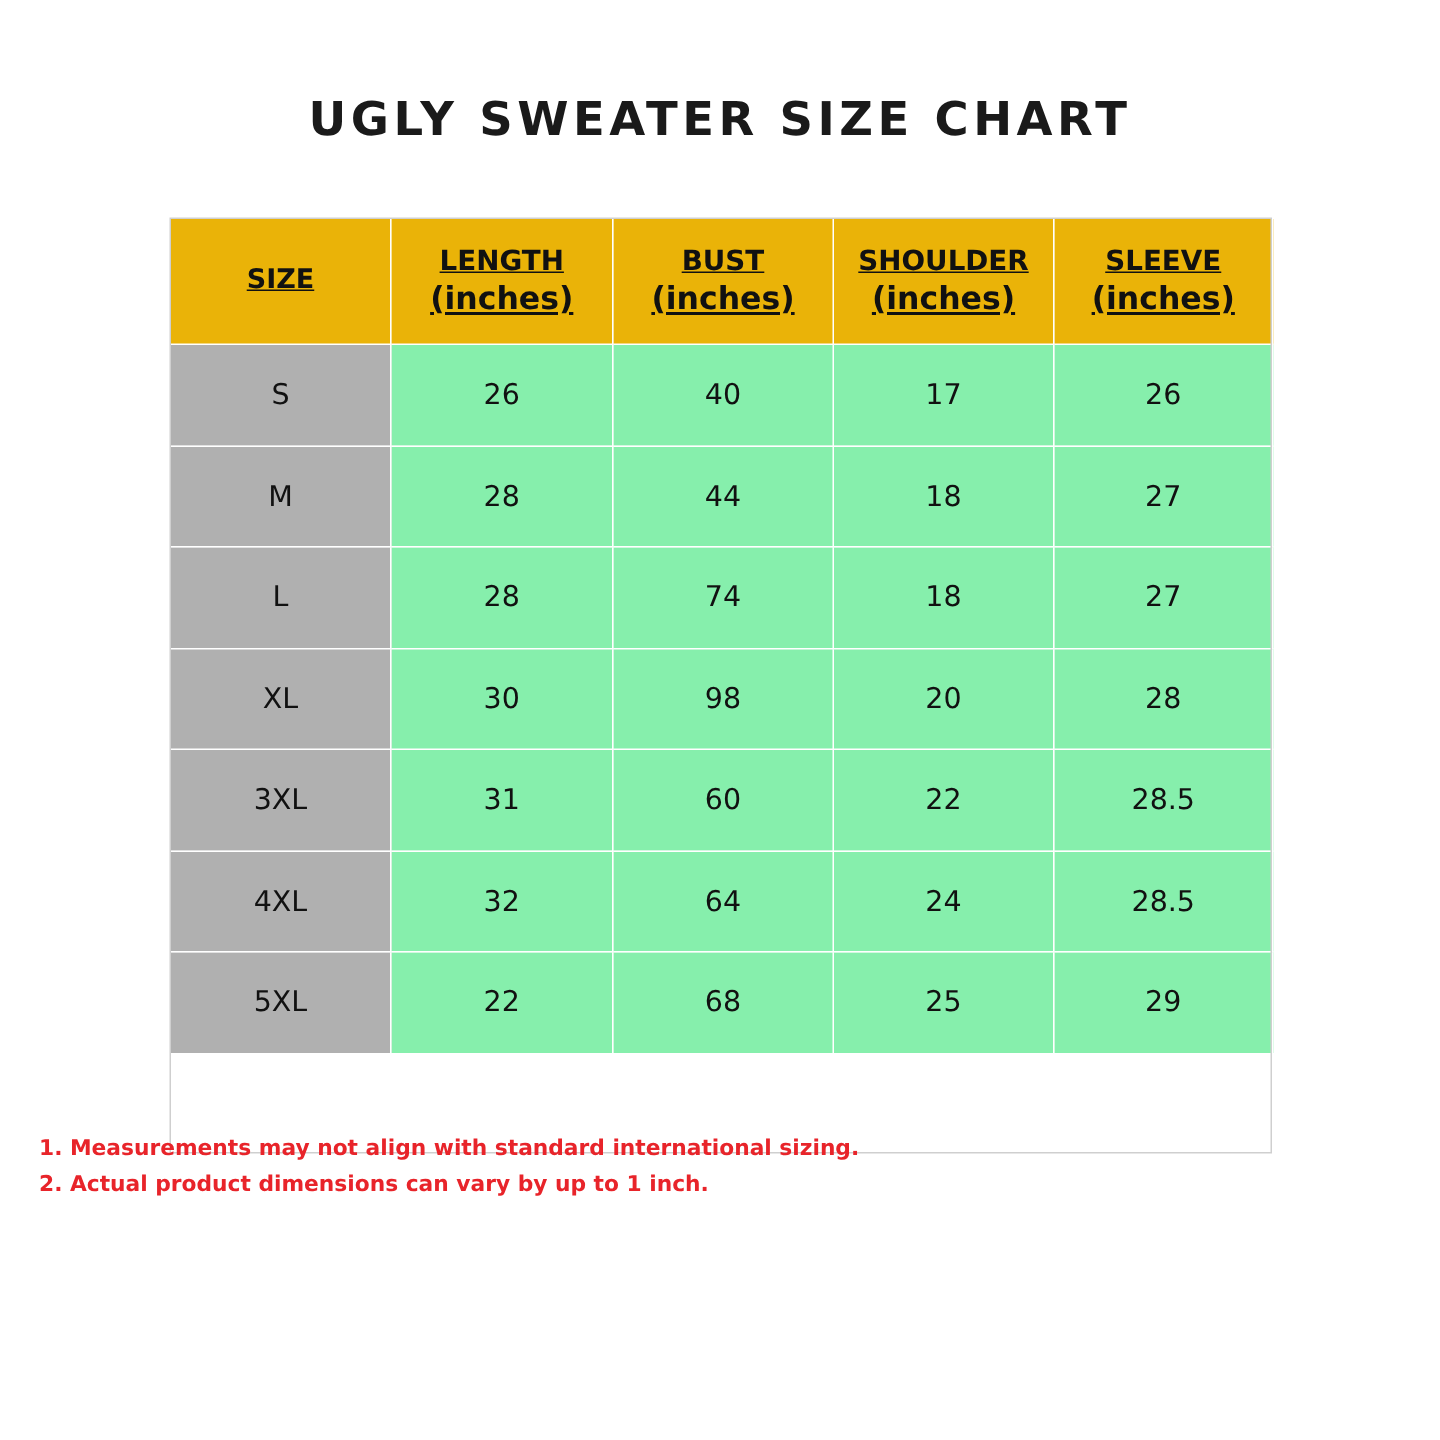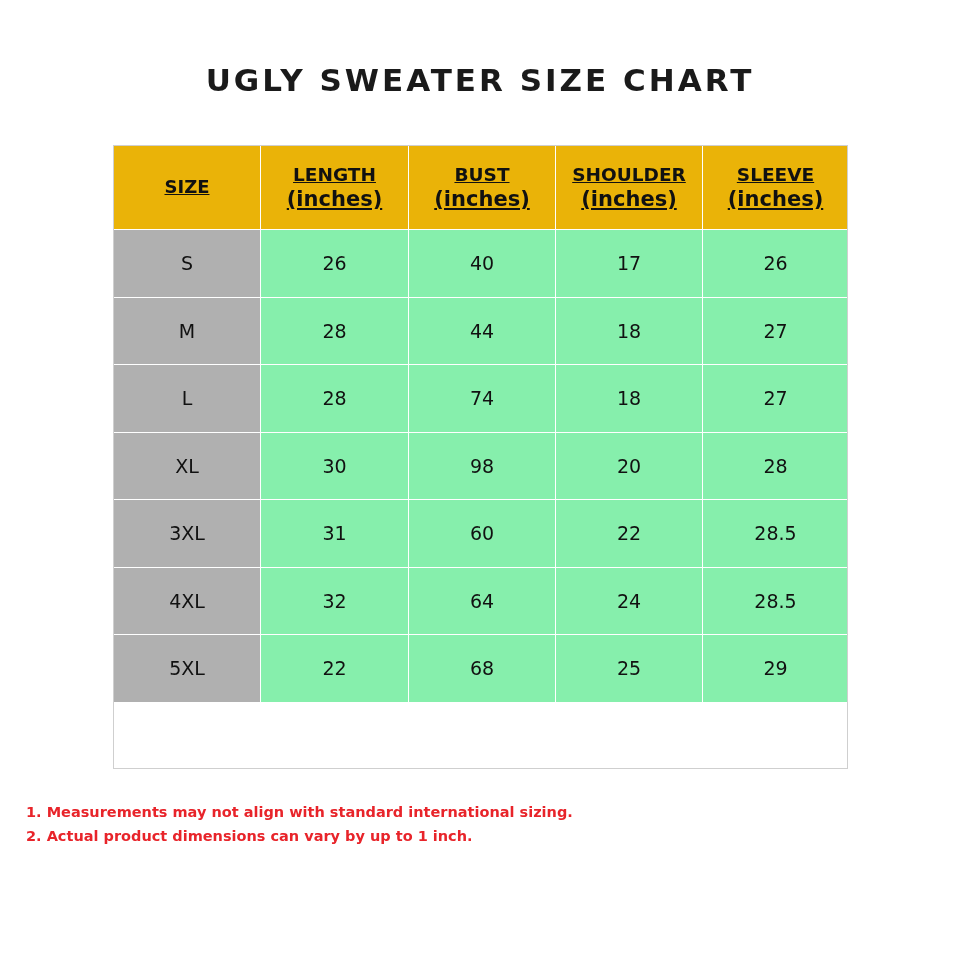--- a/index.html
+++ b/index.html
@@ -91,21 +91,21 @@
     width: 735px;
     height: 624px;
     border: 1px solid #cfcfcf;
     box-sizing: border-box;
     pointer-events: none;
   }
 
   .notes {
     position: absolute;
     left: 26px;
-    top: 797px;
+    top: 751px;
     width: 900px;
     color: #e8242a;
     font-size: 14.5px;
     font-weight: 700;
     line-height: 1.62;
     font-family: "DejaVu Sans", sans-serif;
   }
   .notes p {
     margin: 0 0 1px 0;
   }

